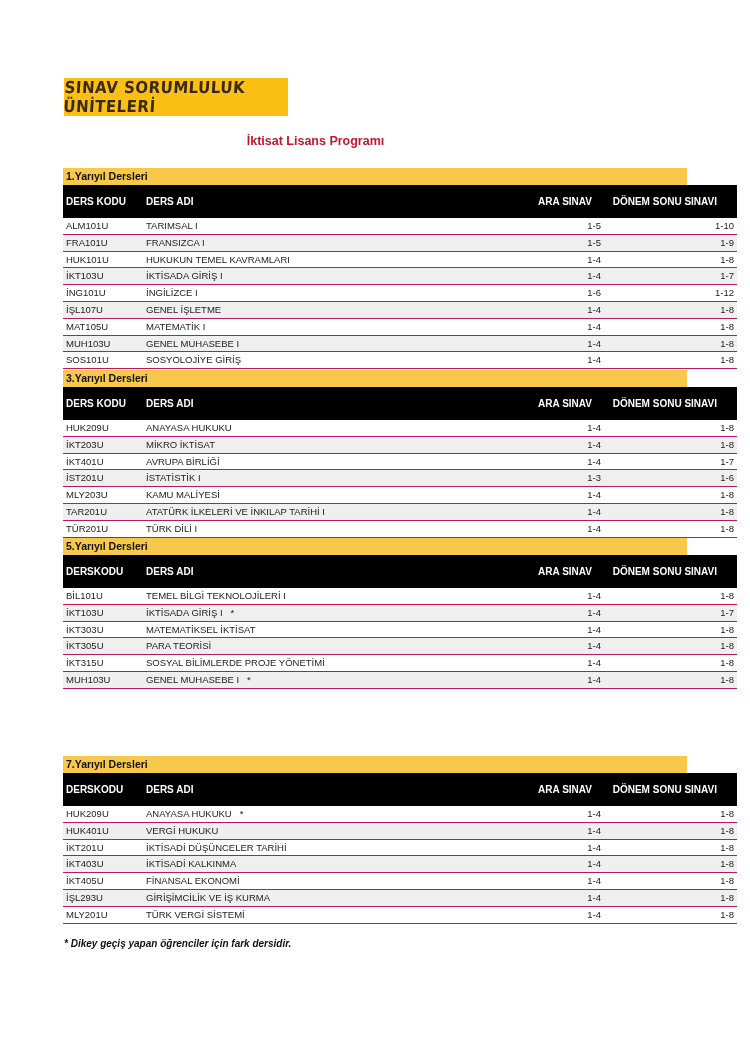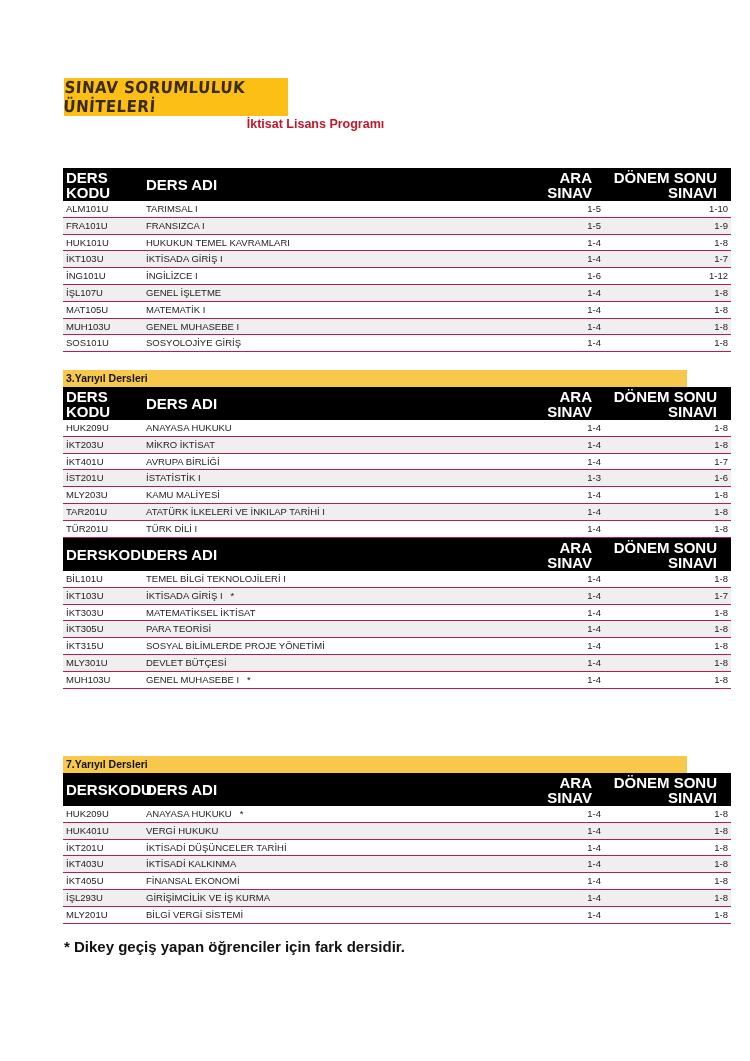--- a/index.html
+++ b/index.html
@@ -6,57 +6,58 @@
   body { width: 750px; height: 1061px; position: relative; font-family: "Liberation Sans", sans-serif; color: #222; }
   .banner {
     position: absolute; left: 64px; top: 78px; width: 224px; height: 38px;
     background: #fbbf16; display: flex; align-items: center; justify-content: center;
   }
   .banner span {
     font-family: "DejaVu Sans", sans-serif; font-weight: bold; font-size: 15px;
     color: #3a2a12; letter-spacing: 0.5px; transform: scaleY(1.1) skewX(-4deg);
   }
   .title {
-    position: absolute; left: 0; width: 631px; top: 117px; text-align: center;
+    position: absolute; left: 0; width: 631px; top: 134px; text-align: center;
     font-weight: bold; font-size: 12.5px; color: #c0182a;
   }
   .section { position: absolute; left: 63px; width: 624px; }
   .sem-header {
     background: #f7c84a; height: 17px; line-height: 17px; font-weight: bold;
     font-size: 10.5px; padding-left: 3px; color: #111;
   }
   table { width: 100%; border-collapse: collapse; table-layout: fixed; font-size: 9.5px; }
   thead tr { background: #000; color: #fff; font-weight: bold; }
-  th { height: 33px; line-height: 15px; padding: 0 3px; text-align: left; font-size: 15px; margin-top: 48px; }
+  th { height: 33px; line-height: 15px; padding: 0 3px; text-align: left; font-size: 10px; margin-top: 48px; }
   td { height: 15.8px; line-height: 15.8px; padding: 0 3px; color: #222; white-space: nowrap; }
   tbody tr { border-bottom: 1px solid #be185d; }
   tbody tr:nth-child(even) { background: #efefef; }
   tbody tr:nth-child(odd) { background: #ffffff; }
   .c-code { width: 74px; }
   .c-name { width: 360px; }
   .c-mid { width: 80px; text-align: right; }
   .c-fin { width: 110px; text-align: right; }
   th.c-mid, th.c-fin { text-align: center; }
   th.c-mid { text-align: right; padding-right: 12px; }
-  th.c-fin { text-align: right; padding-right: 14px; }
+  th.c-fin { text-align: right; padding-right: 20px; }
   .star { margin-left: 8px; }
   .footnote {
-    position: absolute; left: 64px; top: 938px; font-size: 15px; font-weight: bold; color: #111;
+    position: absolute; left: 64px; top: 938px; font-size: 10px; font-weight: bold; font-style: italic; color: #111;
   }
 </style>
 </head>
 <body>
 
 <div class="banner">
   <span>SINAV SORUMLULUK ÜNİTELERİ</span>
 </div>
 
 <div class="title">İktisat Lisans Programı</div>
 
 <div class="section" id="sec0" style="top:168px;">
+    <div class="sem-header">1.Yarıyıl Dersleri</div>
     <table>
       <thead>
         <tr>
           <th class="c-code">DERS KODU</th>
           <th class="c-name">DERS ADI</th>
           <th class="c-mid">ARA SINAV</th>
           <th class="c-fin">DÖNEM SONU SINAVI</th>
         </tr>
       </thead>
       <tbody>
@@ -168,20 +169,21 @@
         <tr>
           <td class="c-code">TÜR201U</td>
           <td class="c-name"><span>TÜRK DİLİ I</span></td>
           <td class="c-mid">1-4</td>
           <td class="c-fin">1-8</td>
         </tr>
       </tbody>
     </table>
   </div>
 <div class="section" id="sec2" style="top:538px;">
+    <div class="sem-header">5.Yarıyıl Dersleri</div>
     <table>
       <thead>
         <tr>
           <th class="c-code">DERSKODU</th>
           <th class="c-name">DERS ADI</th>
           <th class="c-mid">ARA SINAV</th>
           <th class="c-fin">DÖNEM SONU SINAVI</th>
         </tr>
       </thead>
       <tbody>
@@ -209,26 +211,20 @@
           <td class="c-mid">1-4</td>
           <td class="c-fin">1-8</td>
         </tr>
         <tr>
           <td class="c-code">İKT315U</td>
           <td class="c-name"><span>SOSYAL BİLİMLERDE PROJE YÖNETİMİ</span></td>
           <td class="c-mid">1-4</td>
           <td class="c-fin">1-8</td>
         </tr>
         <tr>
-          <td class="c-code">MLY301U</td>
-          <td class="c-name"><span>DEVLET BÜTÇESİ</span></td>
-          <td class="c-mid">1-4</td>
-          <td class="c-fin">1-8</td>
-        </tr>
-        <tr>
           <td class="c-code">MUH103U</td>
           <td class="c-name"><span>GENEL MUHASEBE I</span><span class="star">*</span></td>
           <td class="c-mid">1-4</td>
           <td class="c-fin">1-8</td>
         </tr>
       </tbody>
     </table>
   </div>
 <div class="section" id="sec3" style="top:756px;">
     <div class="sem-header">7.Yarıyıl Dersleri</div>
@@ -273,21 +269,21 @@
           <td class="c-fin">1-8</td>
         </tr>
         <tr>
           <td class="c-code">İŞL293U</td>
           <td class="c-name"><span>GİRİŞİMCİLİK VE İŞ KURMA</span></td>
           <td class="c-mid">1-4</td>
           <td class="c-fin">1-8</td>
         </tr>
         <tr>
           <td class="c-code">MLY201U</td>
-          <td class="c-name"><span>BİLGİ VERGİ SİSTEMİ</span></td>
+          <td class="c-name"><span>TÜRK VERGİ SİSTEMİ</span></td>
           <td class="c-mid">1-4</td>
           <td class="c-fin">1-8</td>
         </tr>
       </tbody>
     </table>
   </div>
 
 <div class="footnote">* Dikey geçiş yapan öğrenciler için fark dersidir.</div>
 
 </body></html>

